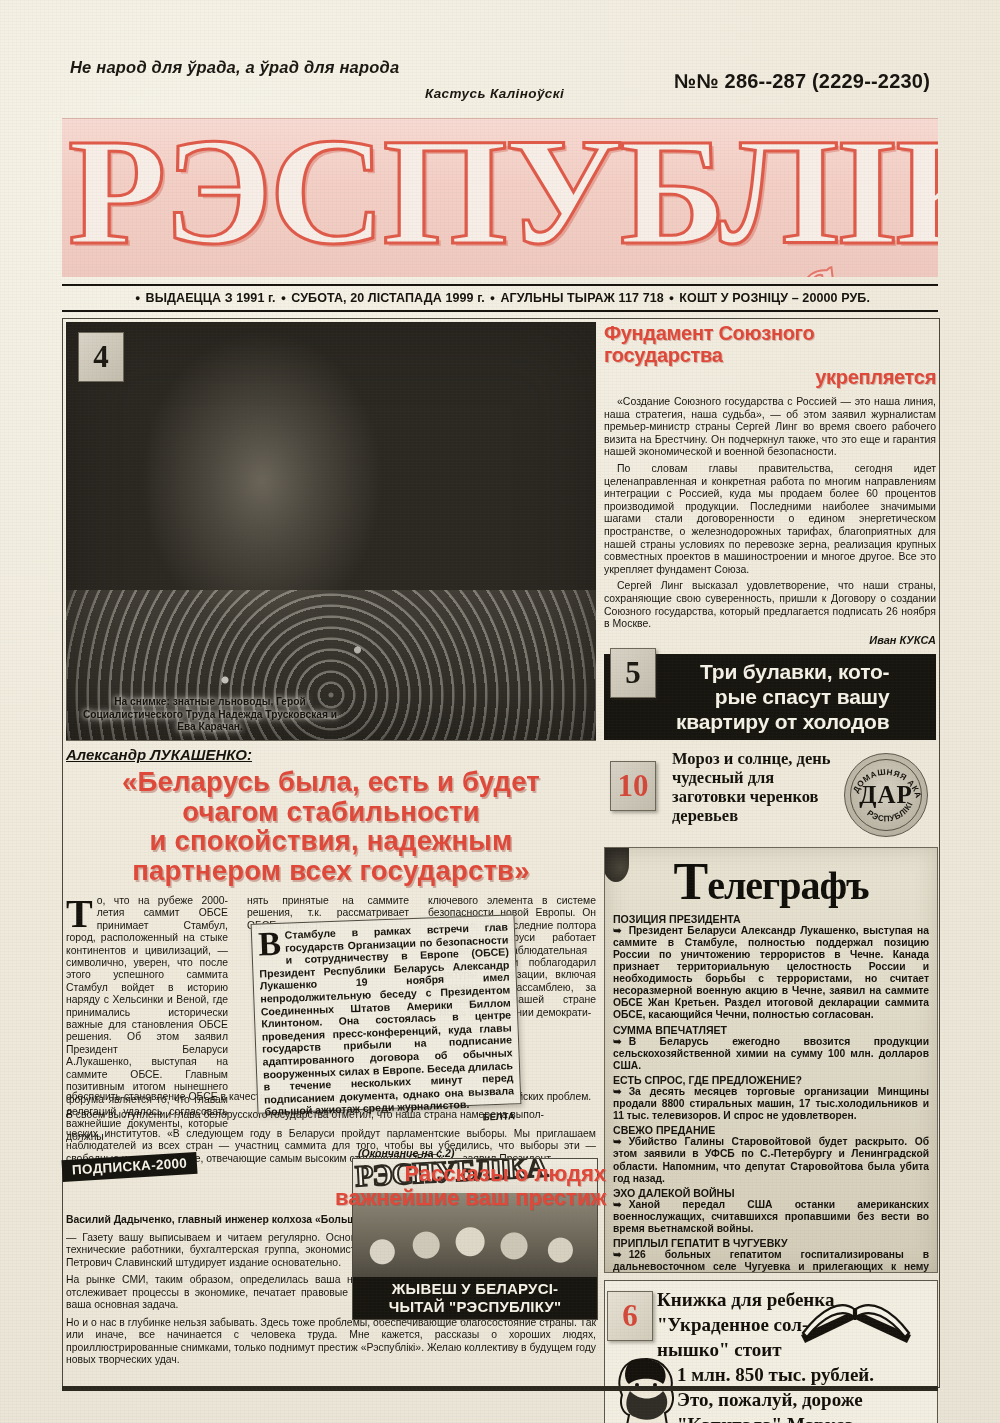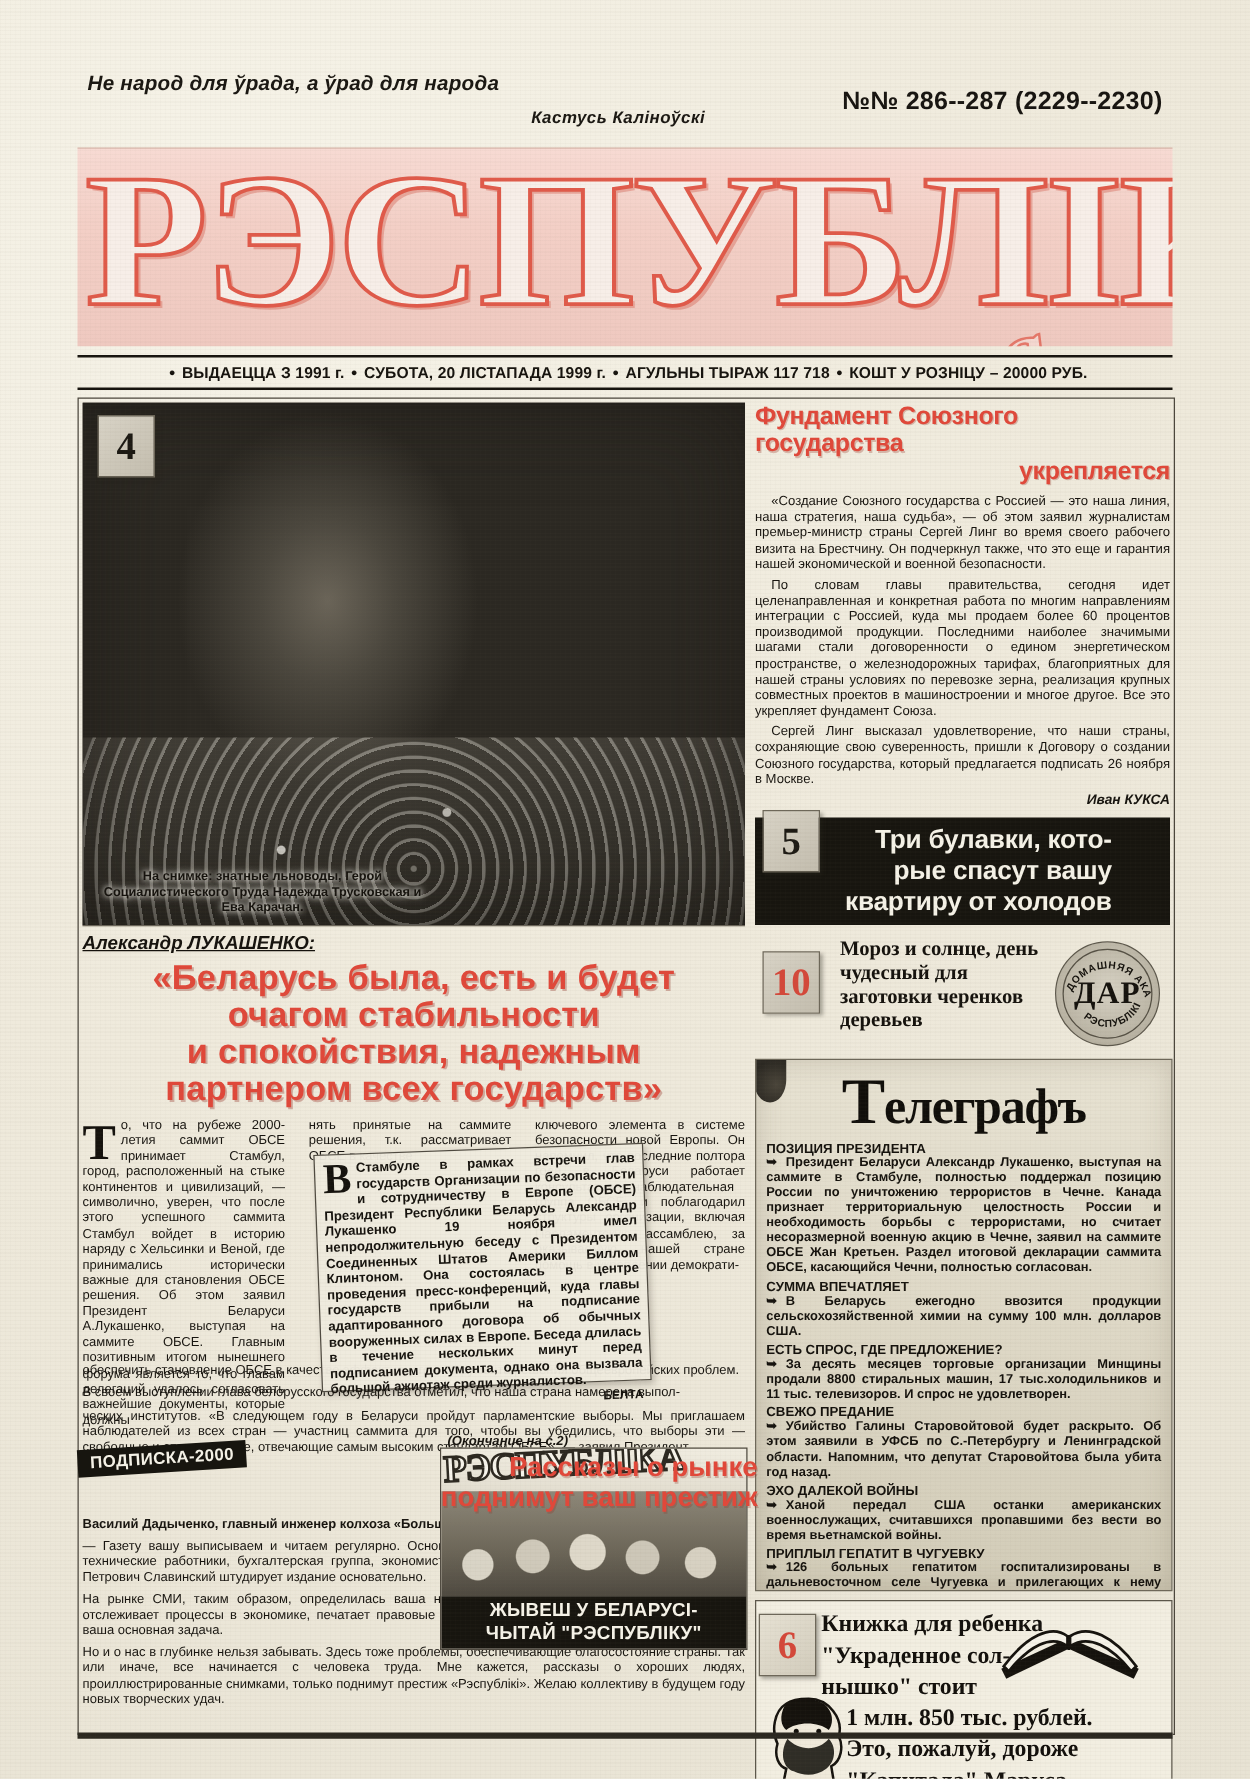--- a/index.html
+++ b/index.html
@@ -503,22 +503,22 @@
         <div class="ln3">1 млн. 850 тыс. рублей.</div>
         <div class="ln4">Это, пожалуй, дороже</div>
         <div class="ln5">"Капитала" Маркса</div>
       </div>
     </div>
   </div>
 
   <div class="subbox">
     <div class="sublabel">ПОДПИСКА-2000</div>
     <div class="subhead">
-      <div>Рассказы о рынке</div>
-      <div>поднимут ваш престиж</div>
+      <div>Рассказы о людях</div>
+      <div>важнейшие ваш престиж</div>
     </div>
     <div class="subbody">
       <p class="lead">Василий Дадыченко, главный инженер колхоза «Большевик» Крупского района:</p>
       <p>— Газету вашу выписываем и читаем регулярно. Основной «потребитель» «Рэспублікі» — инженерно-технические работники, бухгалтерская группа, экономист. Насколько я знаю, наш председатель Виктор Петрович Славинский штудирует издание основательно.</p>
       <p>На рынке СМИ, таким образом, определилась ваша ниша, поскольку газета очень профессионально отслеживает процессы в экономике, печатает правовые документы по различной тематике. Видимо, это ваша основная задача.</p>
       <p>Но и о нас в глубинке нельзя забывать. Здесь тоже проблемы, обеспечивающие благосостояние страны. Так или иначе, все начинается с человека труда. Мне кажется, рассказы о хороших людях, проиллюстрированные снимками, только поднимут престиж «Рэспублікі». Желаю коллективу в будущем году новых творческих удач.</p>
     </div>
   </div>
 
   <div class="promo">

